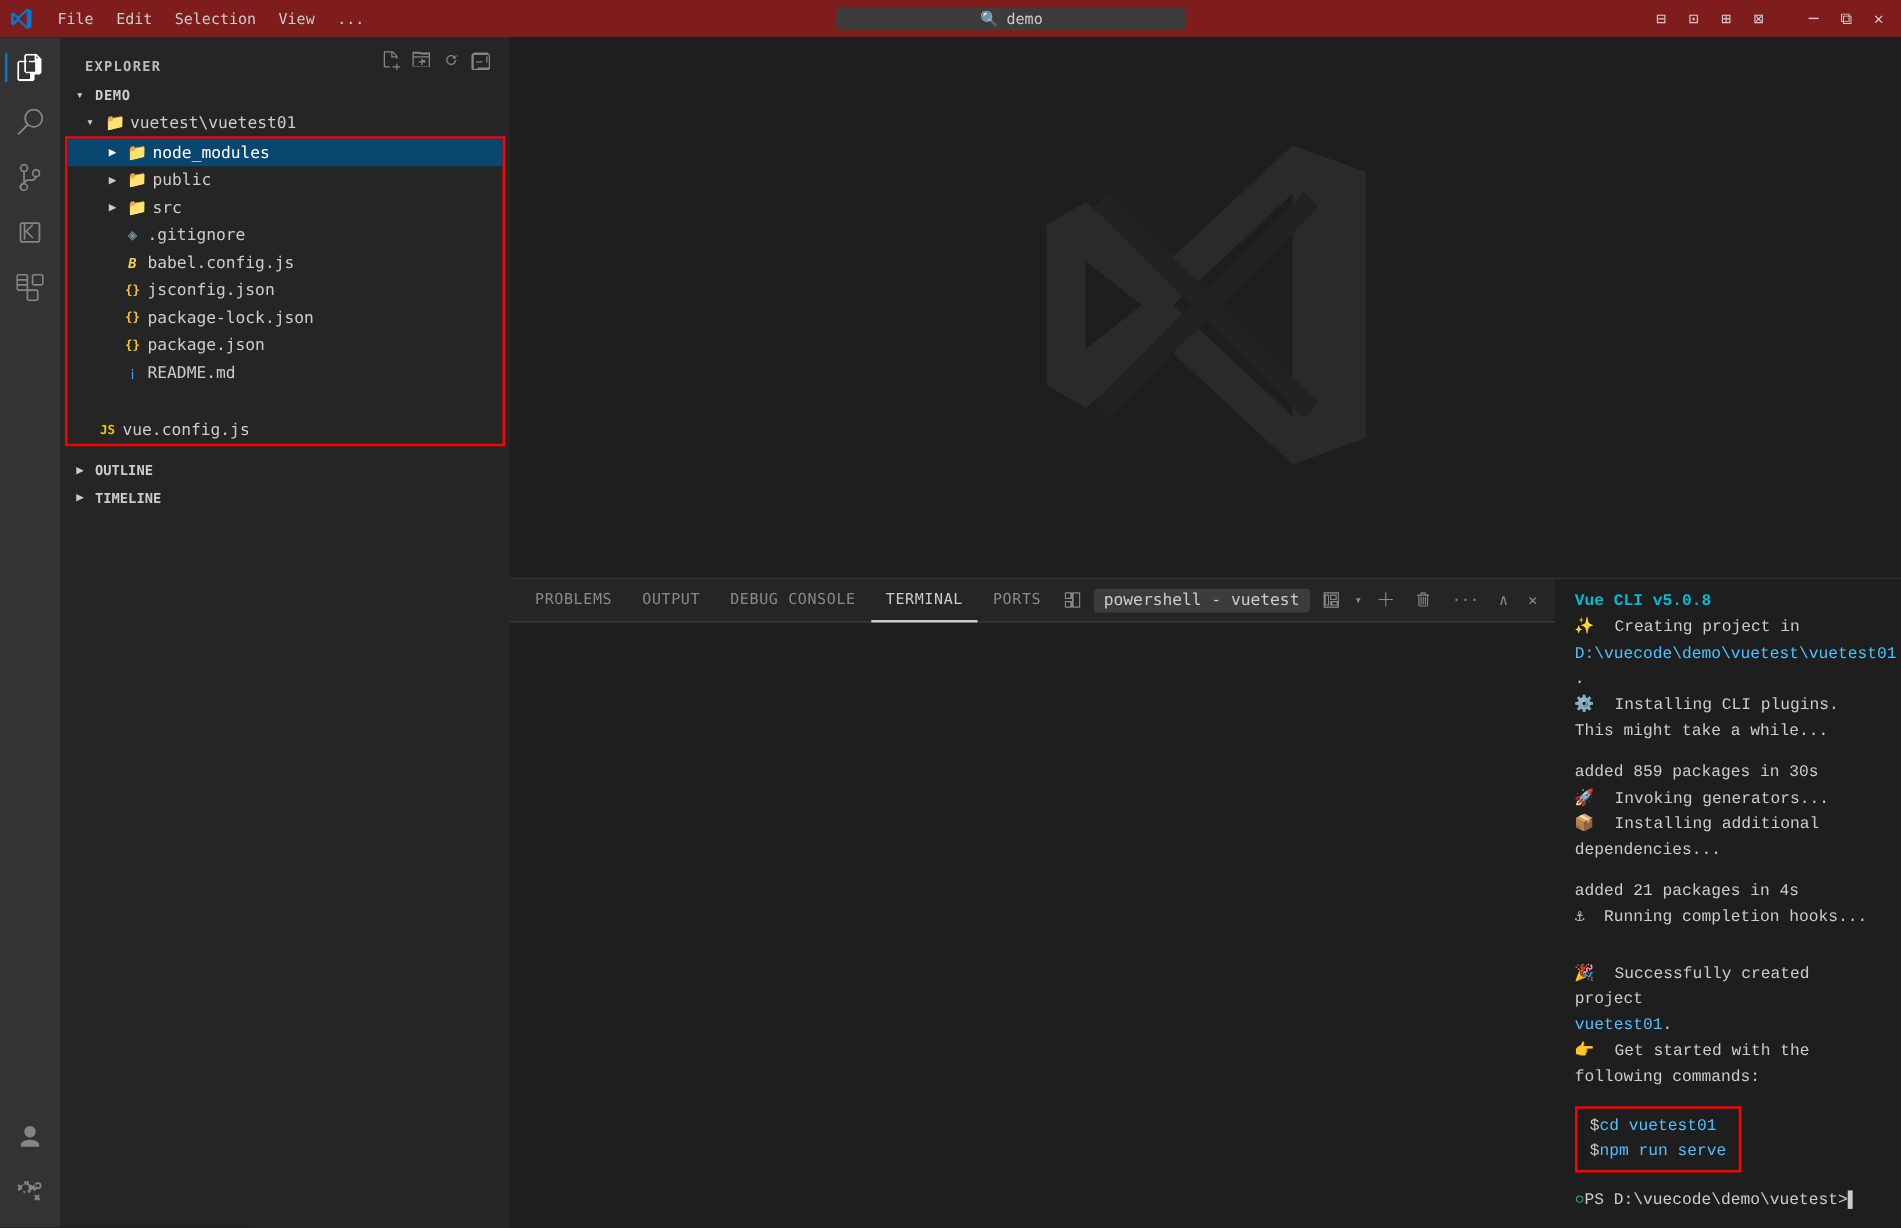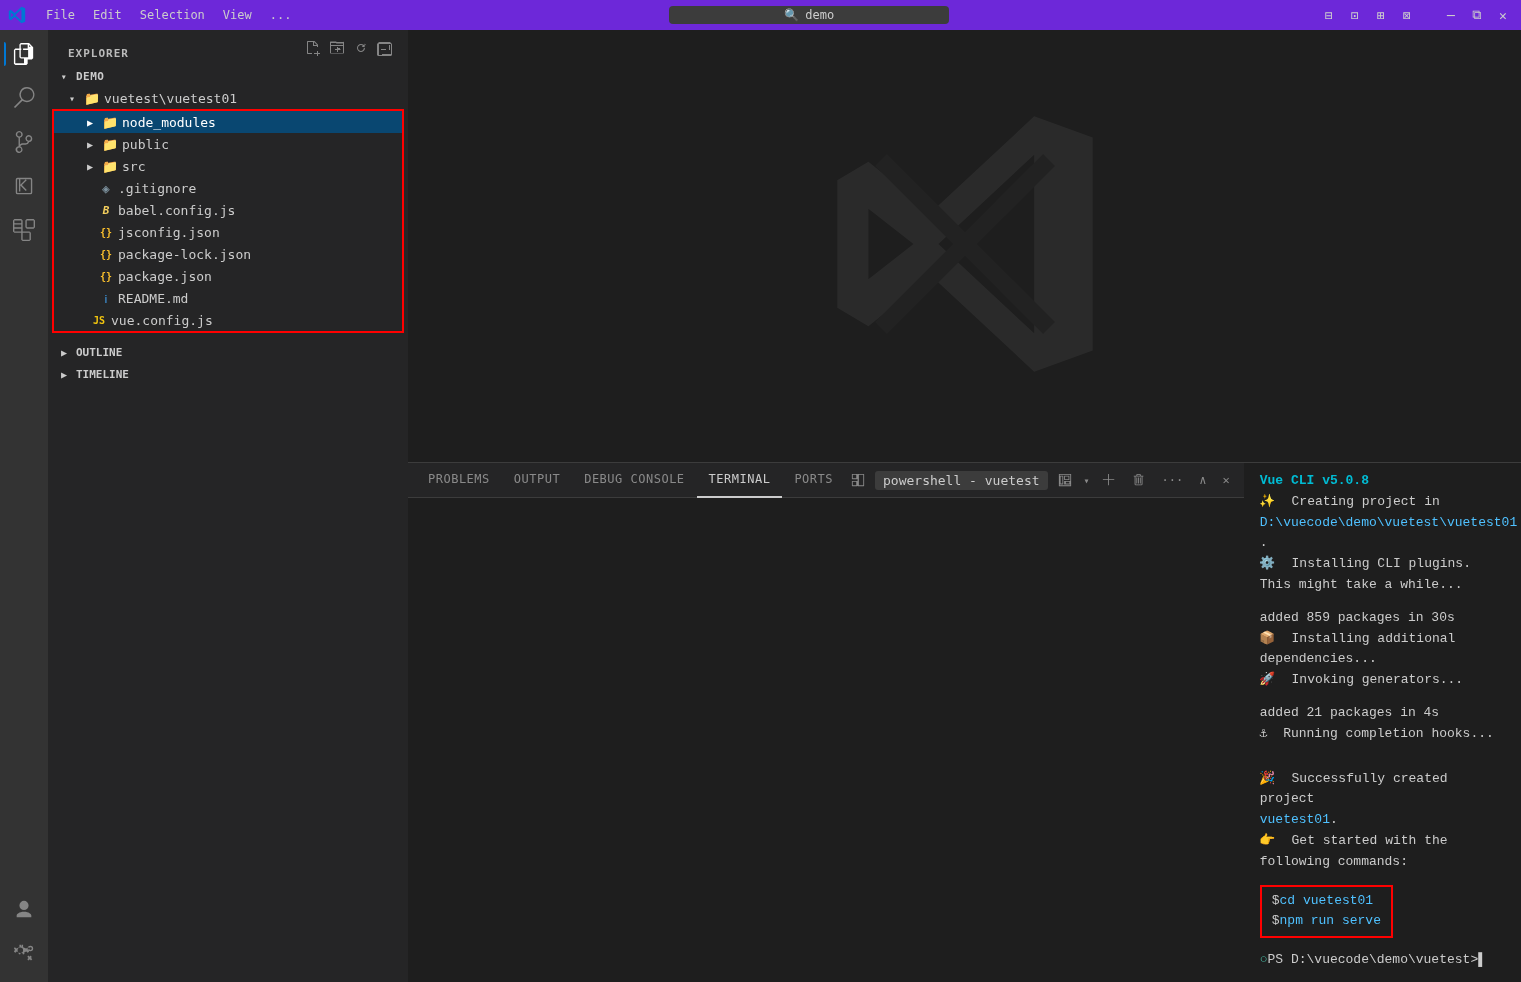--- a/index.html
+++ b/index.html
@@ -8,21 +8,21 @@
       height: 982px;
       background: #1e1e1e;
       font-family: 'Segoe UI', Consolas, monospace;
       overflow: hidden;
       color: #cccccc;
     }
 
     
     .title-bar {
       height: 30px;
-      background: #6d28d9;
+      background: #7f1d1d;
       display: flex;
       align-items: center;
       justify-content: space-between;
       padding: 0 8px;
       user-select: none;
     }
     .title-bar-left {
       display: flex;
       align-items: center;
       gap: 12px;
@@ -528,21 +528,21 @@
         <div class="tree-item" style="padding-left: 44px;">
           <span class="tree-icon" style="color: #fbc02d; font-weight: bold; font-size: 10px;">{}</span>
           <span class="tree-label">package.json</span>
         </div>
 
         <div class="tree-item" style="padding-left: 44px;">
           <span class="tree-icon" style="color: #42a5f5; font-size: 11px;">ℹ</span>
           <span class="tree-label">README.md</span>
         </div>
 
-        <div class="tree-item" style="padding-left: 37px;">
+        <div class="tree-item" style="padding-left: 24px; margin-top: 24px;">
           <span class="tree-icon" style="color: #f1c40f; font-weight: bold; font-size: 10px;">JS</span>
           <span class="tree-label">vue.config.js</span>
         </div>
       </div>
 
       <div style="margin-top: 8px;">
         <div class="outline-section">
           <span class="tree-arrow">▶</span>
           <span>OUTLINE</span>
         </div>
@@ -628,24 +628,24 @@
           <span class="t-white">.</span>
         </div>
         <div class="t-line">
           <span class="t-white">⚙️&nbsp; Installing CLI plugins. This might take a while...</span>
         </div>
         <div class="t-line" style="height:12px">&nbsp;</div>
         <div class="t-line">
           <span class="t-white">added 859 packages in 30s</span>
         </div>
         <div class="t-line">
+          <span class="t-white">🚀&nbsp; Invoking generators...</span>
+        </div>
+        <div class="t-line">
           <span class="t-white">📦&nbsp; Installing additional dependencies...</span>
-        </div>
-        <div class="t-line">
-          <span class="t-white">🚀&nbsp; Invoking generators...</span>
         </div>
         <div class="t-line" style="height:12px">&nbsp;</div>
         <div class="t-line">
           <span class="t-white">added 21 packages in 4s</span>
         </div>
         <div class="t-line">
           <span class="t-white">⚓&nbsp; Running completion hooks...</span>
         </div>
         <div class="t-line" style="height:12px">&nbsp;</div>
         <div class="t-line" style="height:12px">&nbsp;</div>

